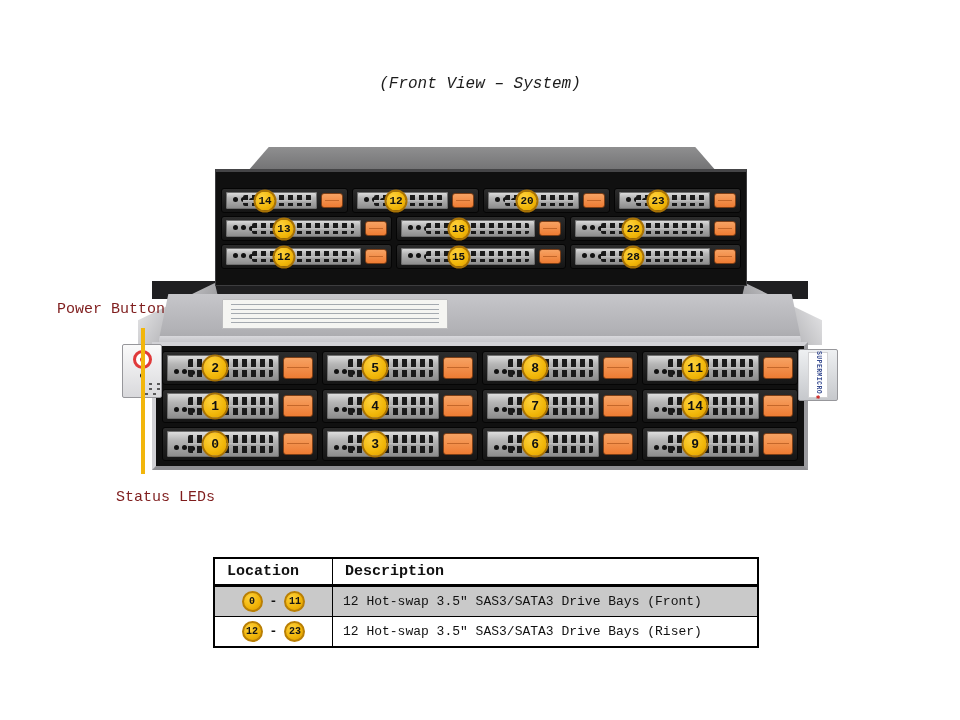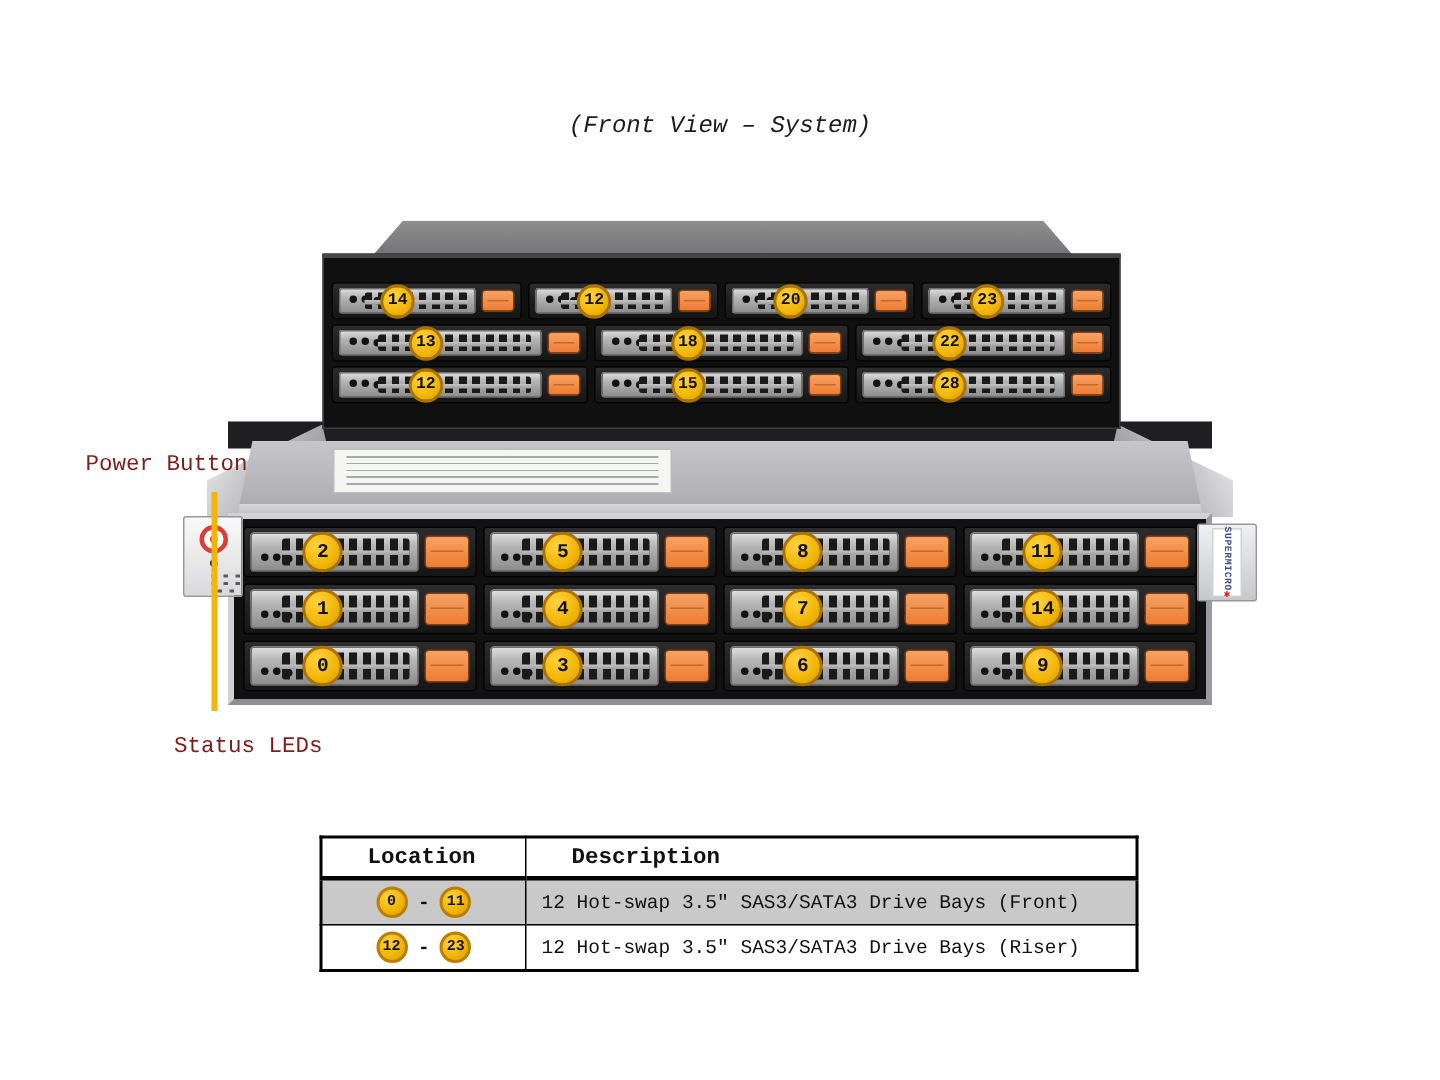--- a/index.html
+++ b/index.html
@@ -83,21 +83,21 @@
 
   
   .ann-line{position:absolute;left:141px;top:328px;width:4px;height:146px;background:#F2B60B;z-index:5;}
   .ann-label{position:absolute;font-size:15px;color:#7f1d1d;z-index:6;white-space:nowrap;}
   .lbl-power{left:57px;top:301px;}
   .lbl-status{left:116px;top:489px;}
 
   
   .loc-table{position:absolute;left:213px;top:557px;width:546px;border-collapse:collapse;
         border:2px solid #000;background:#fff;}
-  .loc-table th{font-size:15px;font-weight:bold;text-align:left;padding:4px 10px 4px 30px;
+  .loc-table th{font-size:15px;font-weight:bold;text-align:left;padding:4px 10px 4px 12px;
         border:1px solid #000;border-bottom:3px solid #000;}
   .loc-table th.col-loc{width:95px;}
   .loc-table td{border:1px solid #000;}
   .loc-table td.desc{font-size:13px;padding:6px 10px;}
   .loc-table tr.row-front{background:#c9c9c9;}
   .range{display:flex;align-items:center;justify-content:center;gap:7px;padding:3px 2px;}
   .badge-sm{width:21px;height:21px;border-radius:50%;flex:0 0 auto;
         background:radial-gradient(circle at 35% 30%,#ffd23e,#f0b306 60%,#d89a04);
         border:2px solid #b97f05;display:flex;align-items:center;justify-content:center;
         font-size:10px;font-weight:bold;color:#151515;box-sizing:border-box;}

